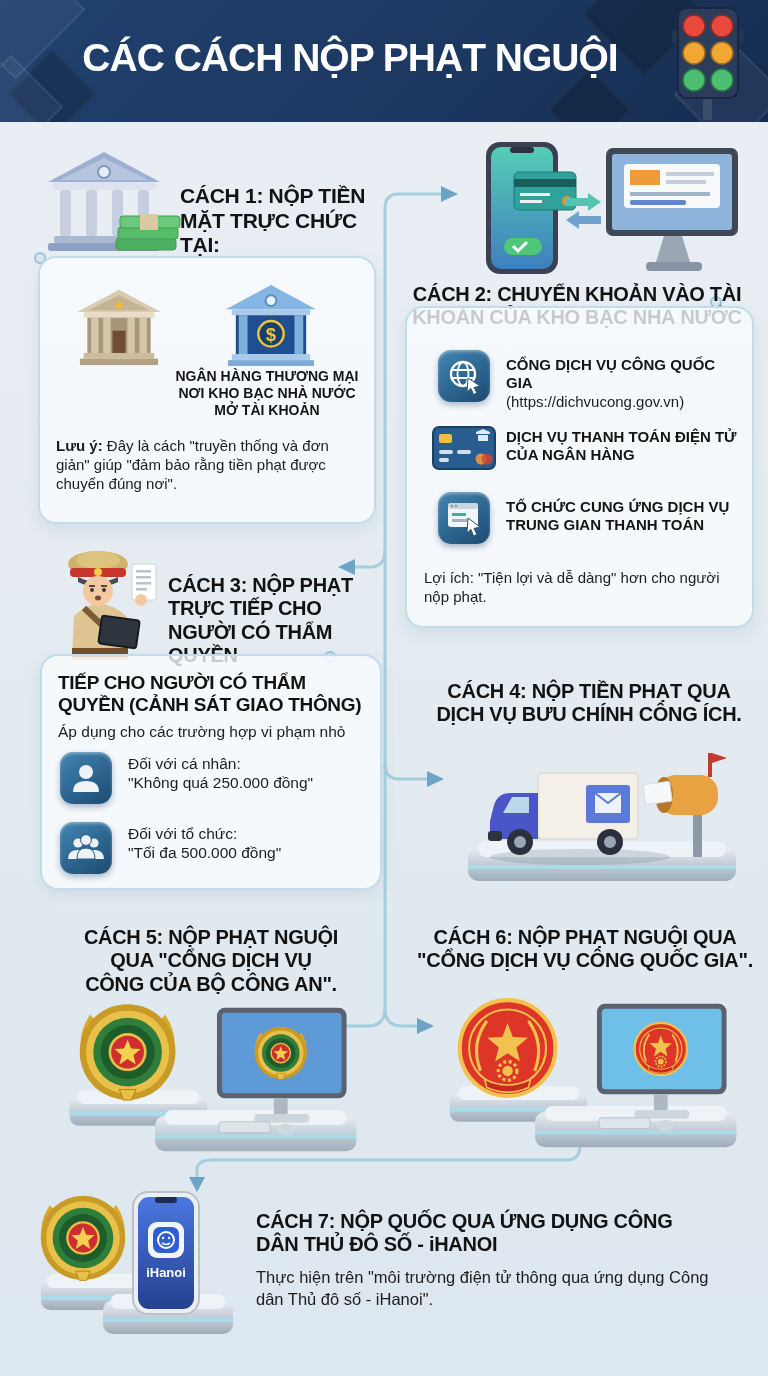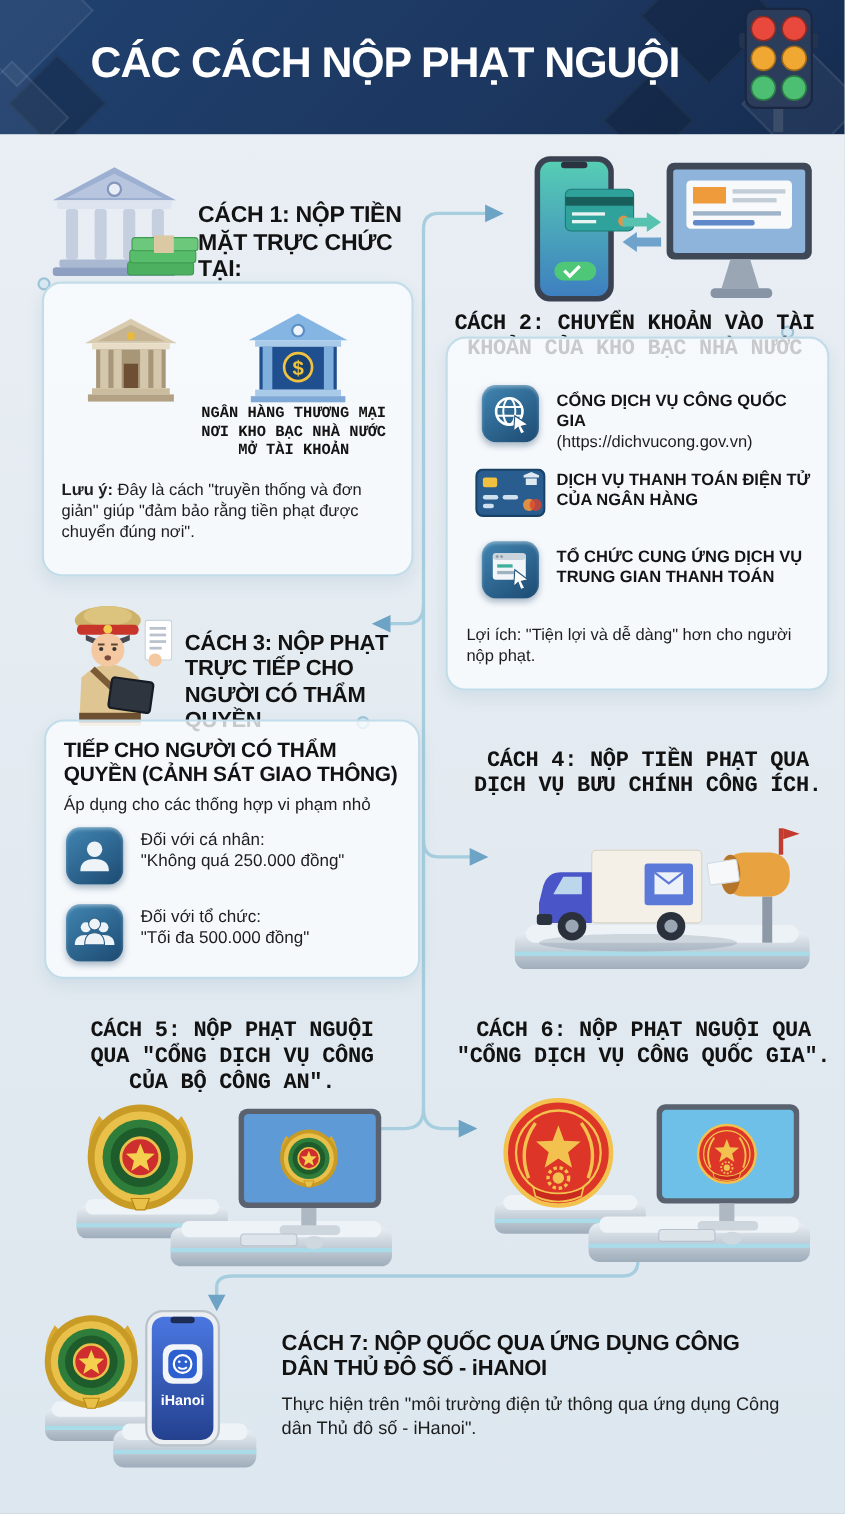--- a/index.html
+++ b/index.html
@@ -9,21 +9,21 @@
     font-family:"Liberation Sans","DejaVu Sans",sans-serif;color:#161616;
   }
   .abs{position:absolute;}
   
   .header{left:0;top:0;width:768px;height:122px;background:linear-gradient(135deg,#20416f 0%,#1c3760 60%,#162c50 100%);overflow:hidden;}
   .cube{position:absolute;transform:rotate(45deg);border:2px solid rgba(255,255,255,.07);background:rgba(255,255,255,.05);}
   .cube.dark{background:rgba(0,0,0,.18);border-color:rgba(255,255,255,.04);}
   .header-title{left:0;top:36px;width:700px;text-align:center;color:#fff;font-size:39px;font-weight:bold;letter-spacing:-1px;}
   
   .sec-title{font-weight:bold;color:#121212;line-height:1.17;letter-spacing:-0.3px;}
-  .center{text-align:center;font-family:Liberation Mono, monospace;}
+  .center{text-align:center;}
   .card{
     background:rgba(250,253,255,.78);border:2px solid #c2dde9;border-radius:18px;
     box-shadow:0 6px 14px rgba(100,140,170,.14);
   }
   .body-txt{font-size:15px;line-height:1.28;color:#1d1d1d;}
   .lbl-bold{font-weight:bold;}
   .mini-label{font-weight:bold;font-size:14px;line-height:1.2;color:#141414;}
   .appicon{
     border-radius:13px;background:linear-gradient(145deg,#4186b2 0%,#1c4a72 100%);
     box-shadow:inset 0 2px 3px rgba(255,255,255,.35),0 3px 6px rgba(25,60,95,.35);
@@ -264,21 +264,21 @@
     <circle cx="56" cy="48" r="1.9" fill="#333"></circle>
     <path d="M41 44 h6 M53 44 h6" stroke="#5a4632" stroke-width="1.8"></path>
     <ellipse cx="50" cy="56" rx="3" ry="2.4" fill="#7a4a3a"></ellipse>
     <rect x="52" y="76" width="38" height="28" rx="3" fill="#2e353f" stroke="#171c24" stroke-width="2" transform="rotate(8 71 90)"></rect>
     <circle cx="93" cy="58" r="6" fill="#f4c9a1"></circle>
   </svg>
   <div class="abs sec-title" style="left:168px;top:574px;width:215px;font-size:20px">CÁCH 3: NỘP PHẠT TRỰC TIẾP CHO NGƯỜI CÓ THẨM QUYỀN</div>
 
   <div class="abs card" style="left:40px;top:654px;width:338px;height:232px"></div>
   <div class="abs sec-title" style="left:58px;top:672px;width:308px;font-size:19px">TIẾP CHO NGƯỜI CÓ THẨM QUYỀN (CẢNH SÁT GIAO THÔNG)</div>
-  <div class="abs body-txt" style="left:58px;top:722px;width:305px;font-size:15.5px">Áp dụng cho các thống hợp vi phạm nhỏ</div>
+  <div class="abs body-txt" style="left:58px;top:722px;width:305px;font-size:15.5px">Áp dụng cho các trường hợp vi phạm nhỏ</div>
 
   <div class="abs appicon" style="left:60px;top:752px;width:52px;height:52px">
     <svg width="38" height="38" viewBox="0 0 38 38">
       <circle cx="19" cy="13" r="7" fill="#eef3f7"></circle>
       <path d="M6 33 Q6 22 19 22 Q32 22 32 33 Z" fill="#eef3f7"></path>
     </svg>
   </div>
   <div class="abs" style="left:128px;top:754px;width:240px">
     <div class="row-sub" style="font-size:15.5px">Đối với cá nhân:</div>
     <div class="row-sub" style="font-size:15.5px">"Không quá 250.000 đồng"</div>

